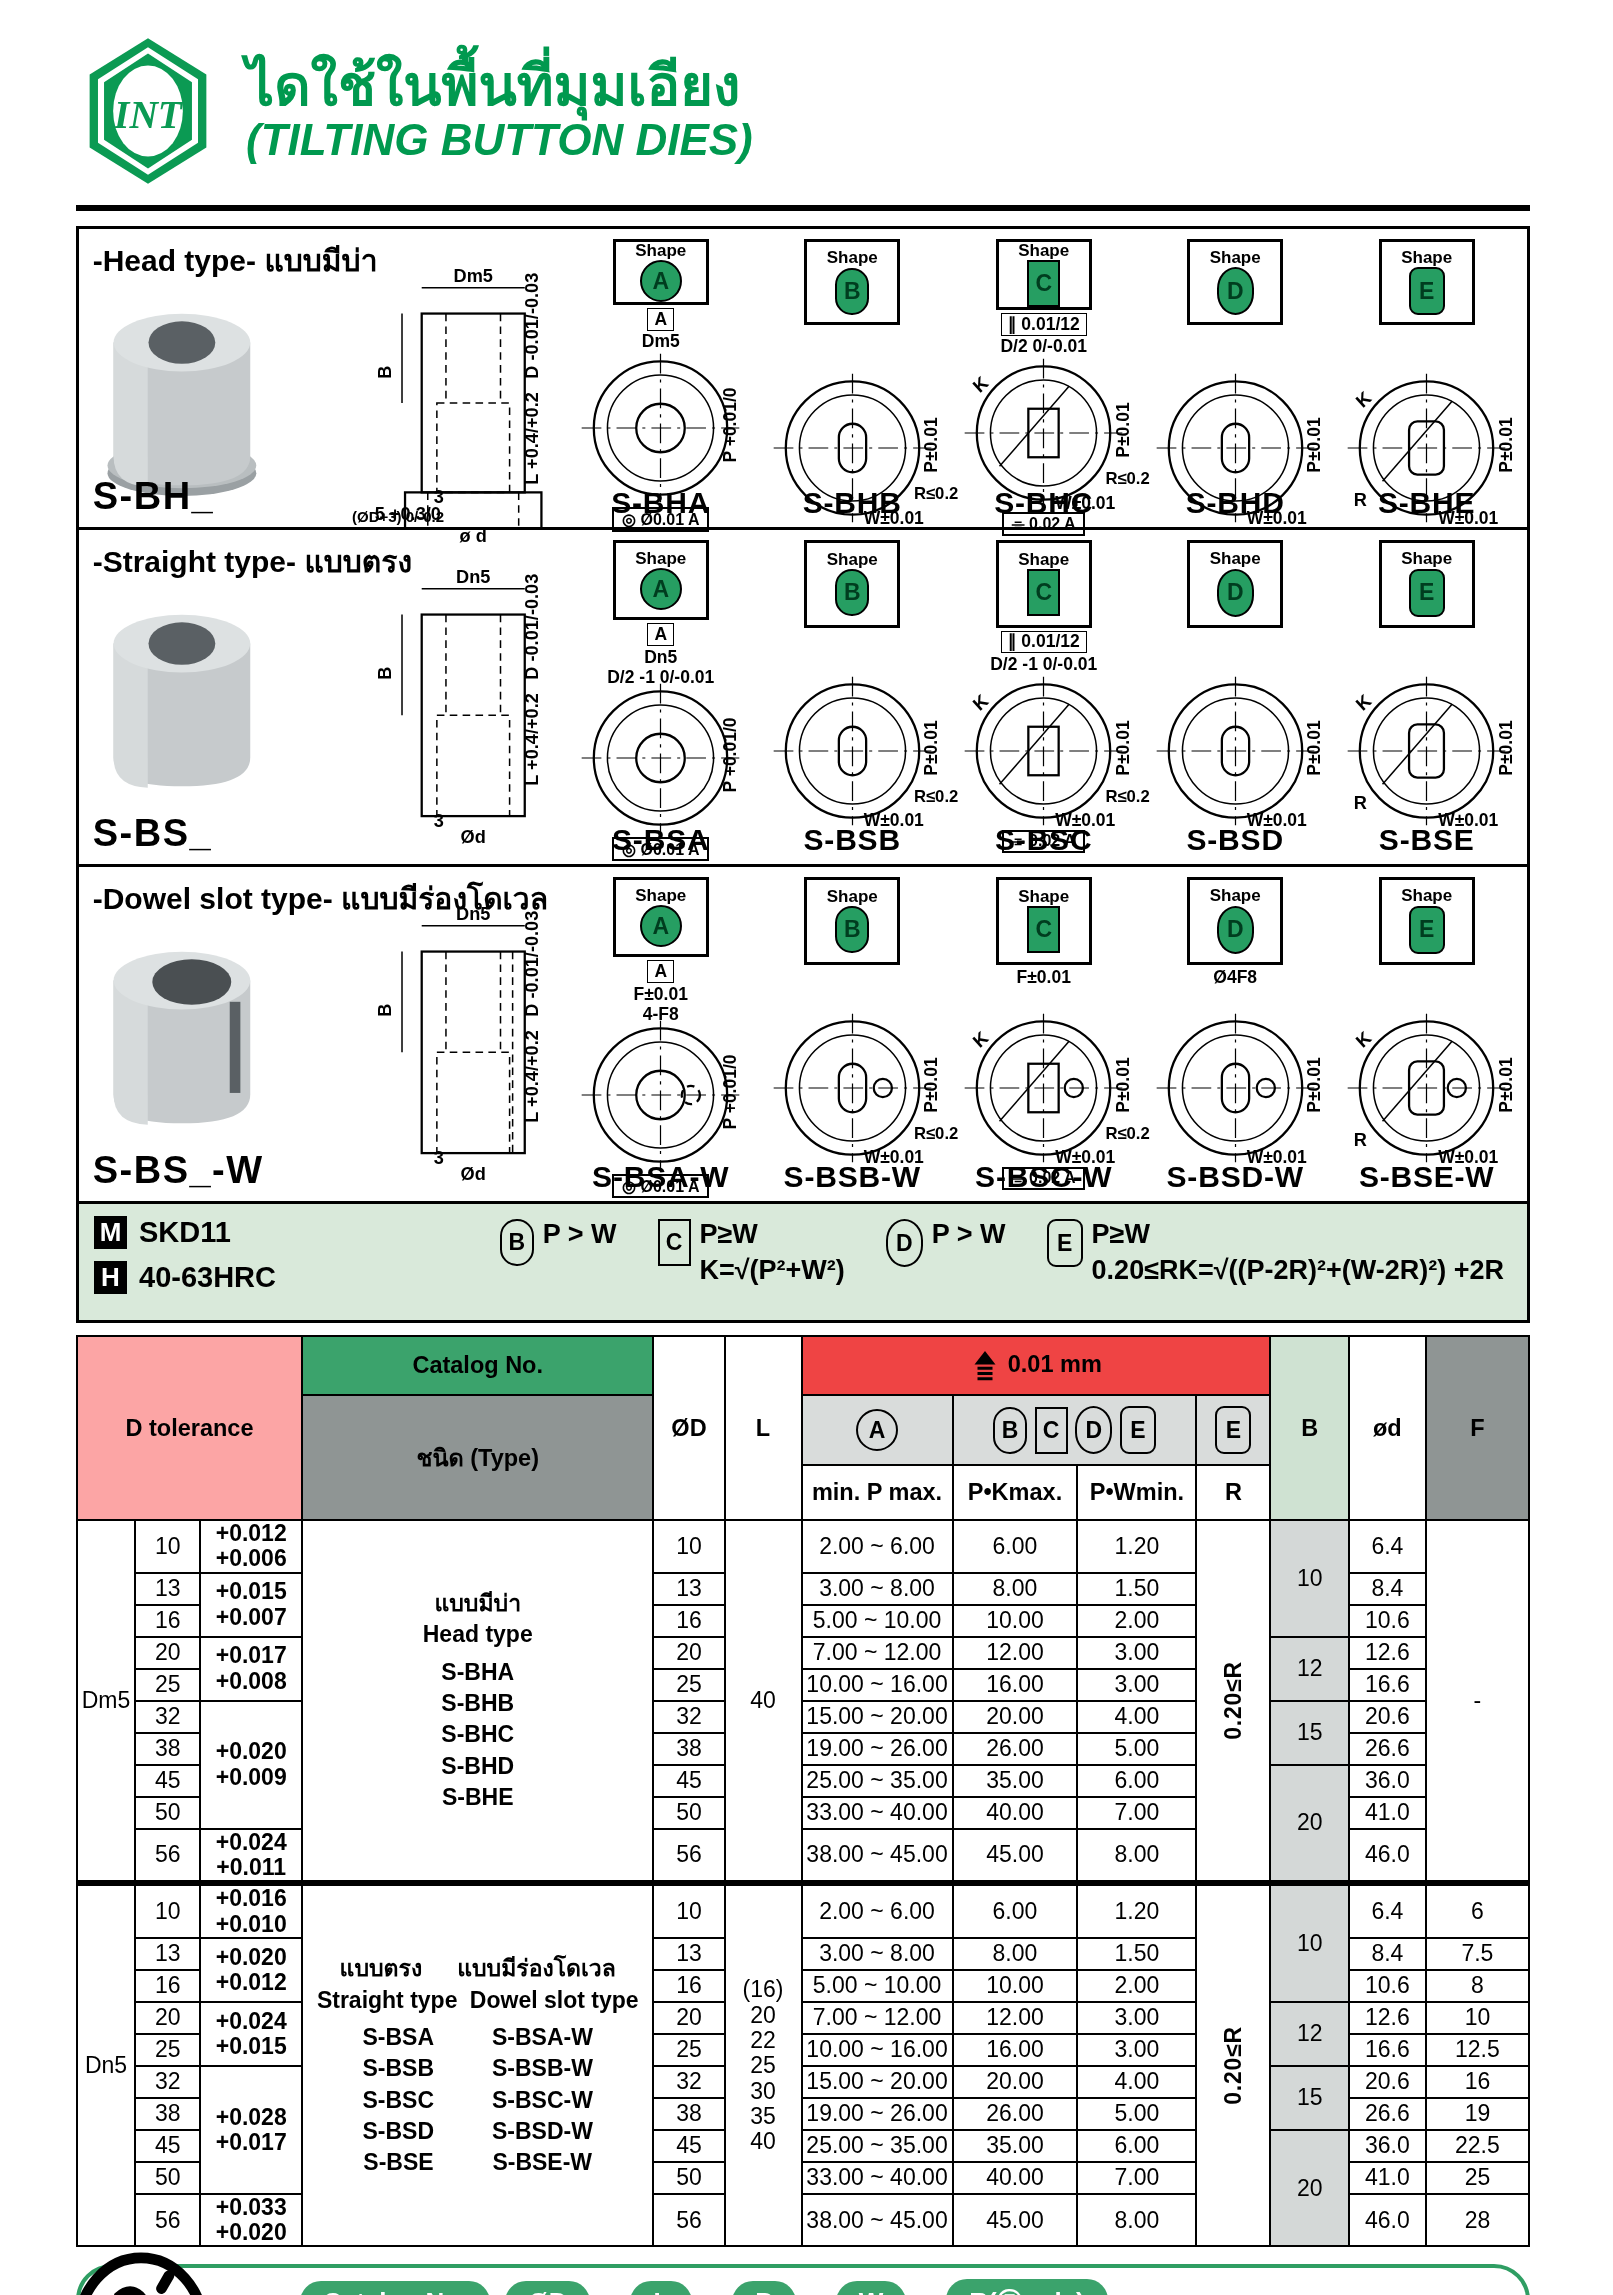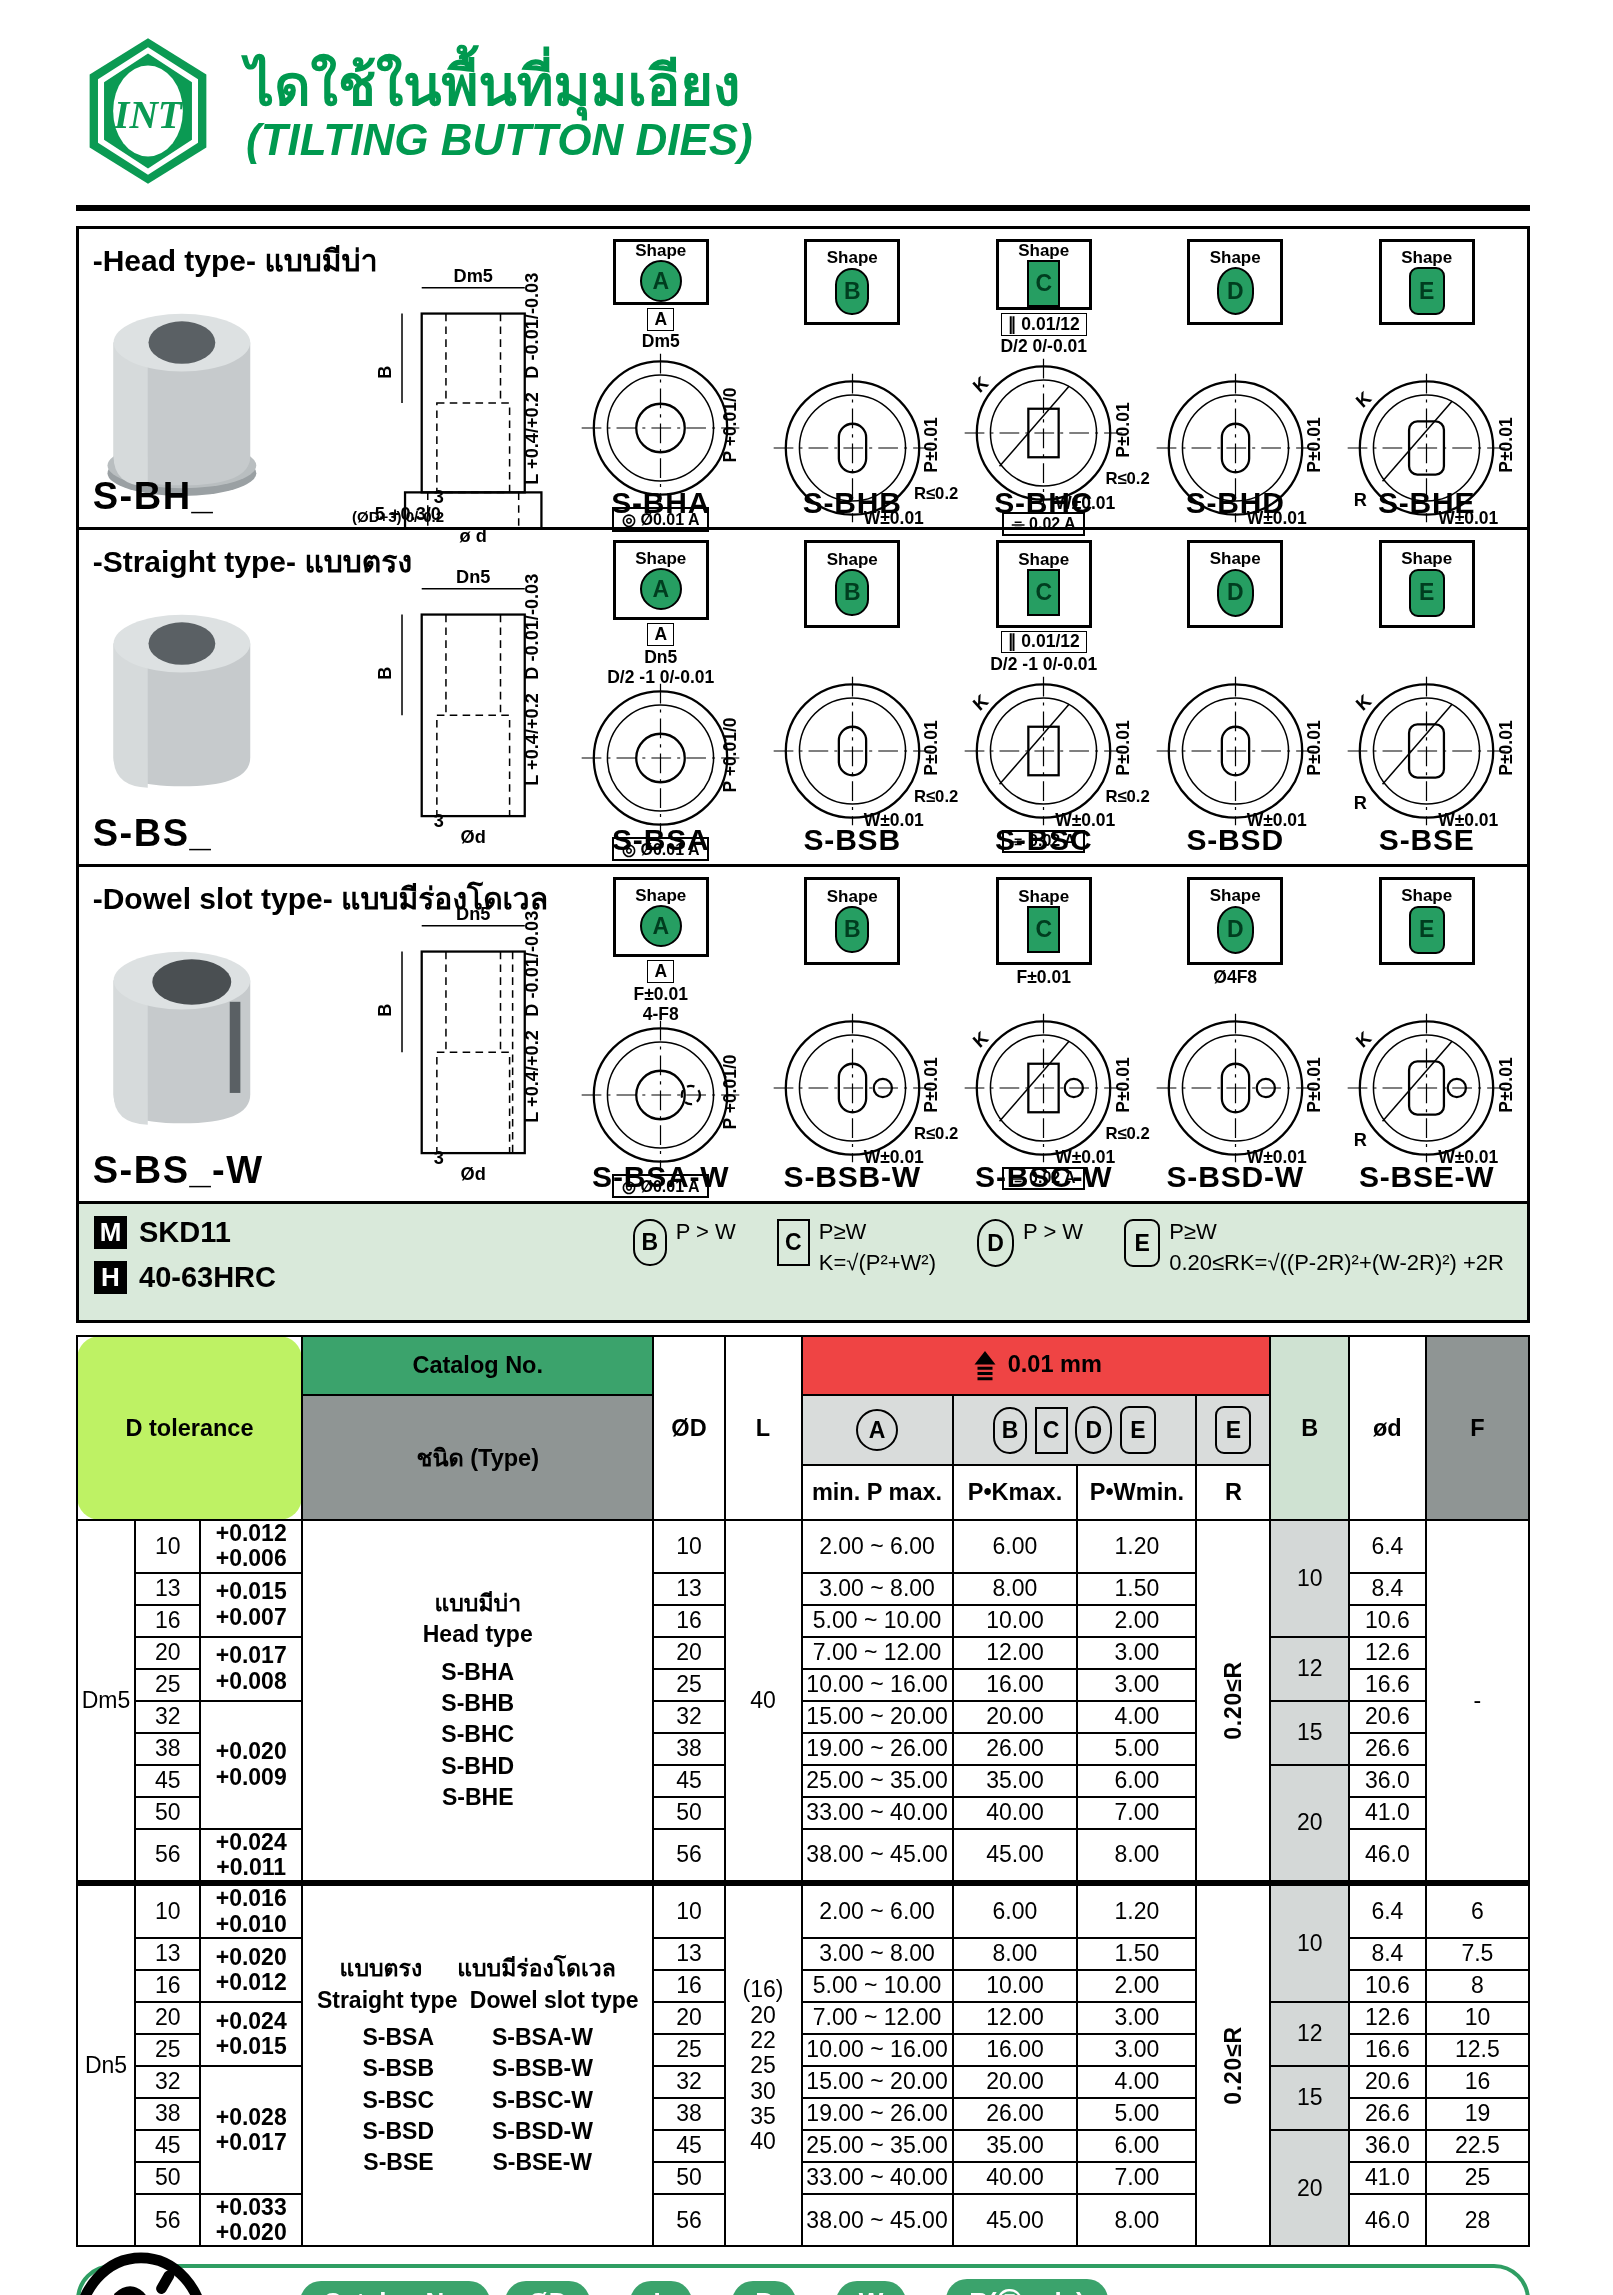--- a/index.html
+++ b/index.html
@@ -53,27 +53,27 @@
   .mat{border-top:3.8px solid #000;background:#d9e9da;display:flex;padding:12px 23px 13.7px 15px;gap:30px;height:90px;box-sizing:content-box;}
   .mat-left{display:flex;flex-direction:column;gap:12px;width:319px;}
   .mat-row{display:flex;align-items:center;gap:12px;}
   .sq-badge{background:#000;color:#fff;font-weight:bold;font-size:26px;width:33px;height:33px;display:flex;align-items:center;justify-content:center;}
   .mat-val{font-size:29px;font-weight:bold;}
   .formulas{flex:1;display:flex;gap:41px;justify-content:flex-end;}
   .formula{display:flex;gap:9px;align-items:flex-start;padding-top:3px;}
   .fgl{background:#fff;}
   .gl.fgl{background:transparent;color:#000;}
   .f-lines{display:flex;flex-direction:column;gap:4.6px;}
-  .f-line{font-size:22px;font-weight:normal;white-space:nowrap;}
+  .f-line{font-size:27px;font-weight:bold;white-space:nowrap;}
   
   table.spec{border-collapse:collapse;width:100%;margin-top:12px;table-layout:fixed;}
   table.spec th,table.spec td{border:2.3px solid #000;text-align:center;vertical-align:middle;padding:0 1.5px;box-sizing:border-box;}
   table.spec th{font-size:23.5px;}
   table.spec td{font-size:23px;height:32px;white-space:pre-line;line-height:1.1;}
-  .th-dtol{background:#bef264;font-weight:bold;border-radius:23px;}
+  .th-dtol{background:#fca5a5;font-weight:bold;}
   .th-catalog{background:#3ba36c;font-weight:bold;height:59px;}
   .th-type{background:#8f9594;font-weight:bold;}
   .th-banner{background:#ef4444;font-weight:bold;font-size:26px;}
   .th-shapes{background:#d9dcdb;height:70px;}
   .th-sub{background:#fff;font-weight:bold;height:55px;}
   .th-b{background:#cfe2d2;font-weight:bold;}
   .th-f{background:#8f9594;font-weight:bold;}
   .th-plain{background:#fff;font-weight:bold;}
   .shape-row{display:flex;gap:7.6px;justify-content:center;align-items:center;}
   td.c-tol{font-size:19px;font-weight:bold;line-height:1.15;}

